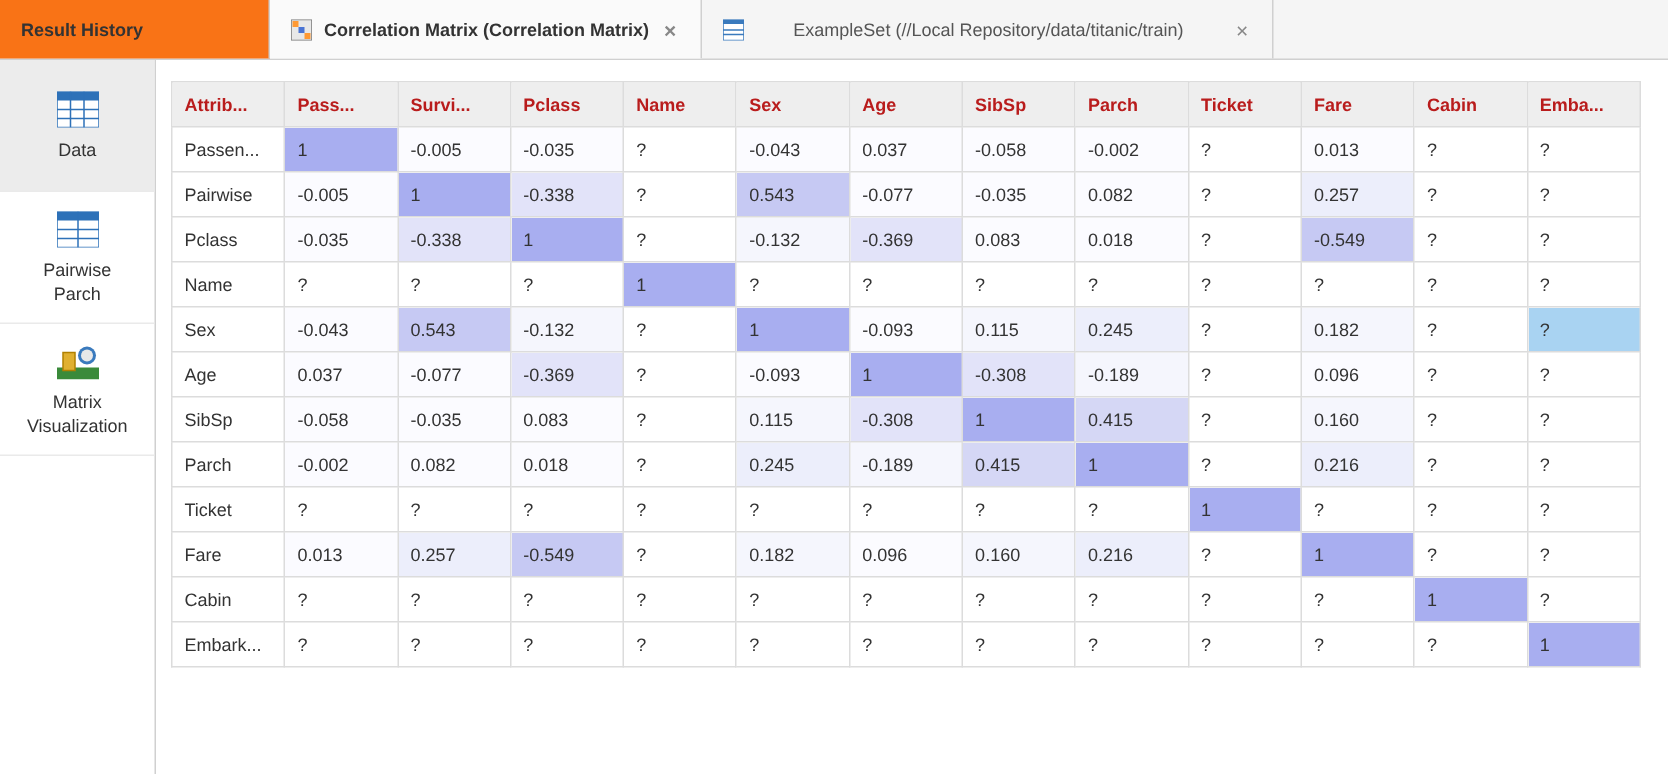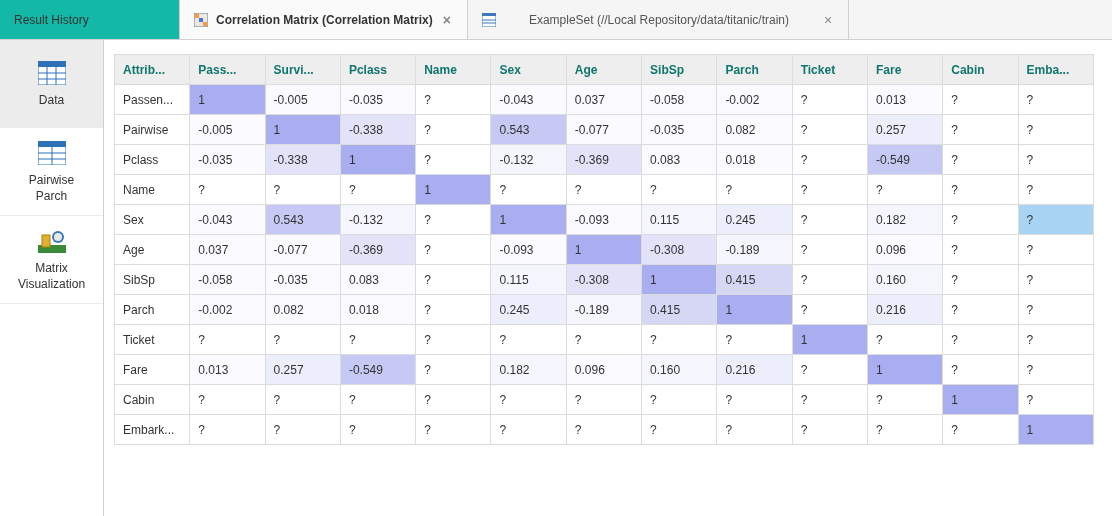--- a/index.html
+++ b/index.html
@@ -24,22 +24,22 @@
     .tab {
       display: flex;
       align-items: center;
       padding: 0 14px;
       border-right: 1px solid #d0d0d0;
       cursor: pointer;
       gap: 8px;
       white-space: nowrap;
     }
     .tab.result-history {
-      background: #14b8a6;
-      font-weight: normal;
+      background: #f97316;
+      font-weight: bold;
       min-width: 180px;
     }
     .tab.active-tab {
       background: #fafafa;
       font-weight: bold;
     }
     .tab-icon-matrix {
       width: 14px;
       height: 14px;
       display: inline-flex;
@@ -109,21 +109,21 @@
       overflow: hidden;
       text-overflow: ellipsis;
       white-space: nowrap;
       font-size: 12px;
       background: #fff;
       width: 75px;
     }
     table.matrix th {
       background: #eeeeee;
       font-weight: bold;
-      color: #0f766e;
+      color: #b91c1c;
     }
     table.matrix td.rowhead {
       background: #fff;
     }
 
     
     .h-diag { background: #a8aef0 !important; } 
     .h-5    { background: #c6c9f3 !important; } 
     .h-4    { background: #d5d7f5 !important; margin-left: 36px; } 
     .h-3    { background: #e2e3f9 !important; } 

